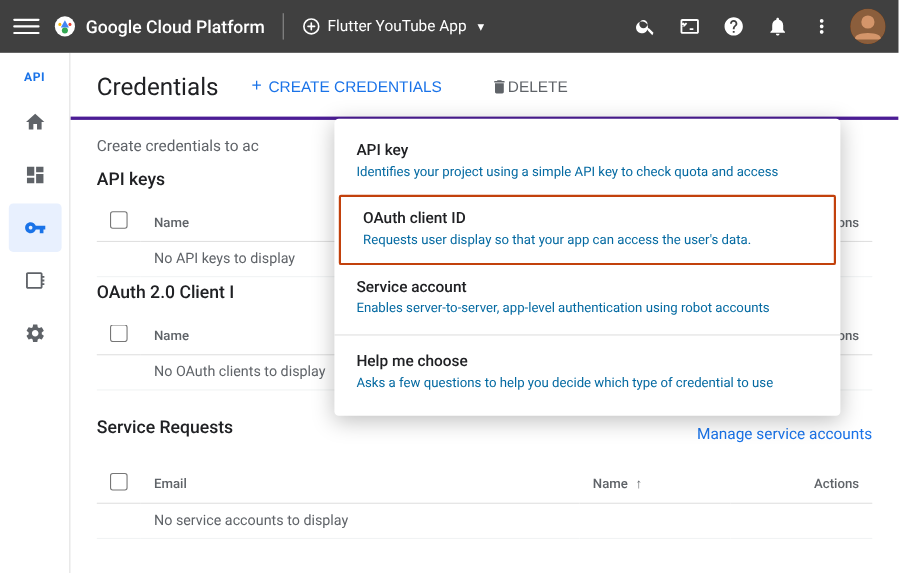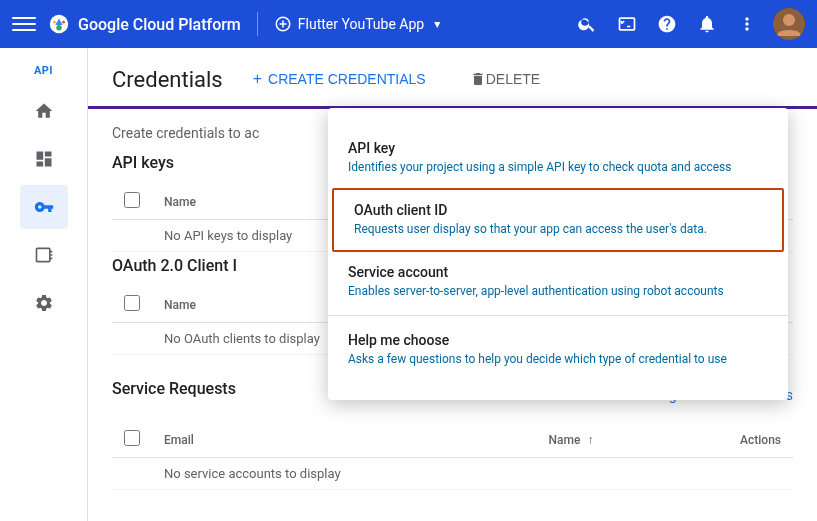--- a/index.html
+++ b/index.html
@@ -1,20 +1,20 @@
 <!DOCTYPE html>
 <html><head>
   <meta charset="utf-8">
   <style>
     * { box-sizing: border-box; margin: 0; padding: 0; }
     body { font-family: 'Roboto', Arial, sans-serif; font-size: 14px; color: #202124; background: #fff; overflow: hidden; width: 817px; height: 521px; }
 
     
     .topbar {
-      background: #1d4ed8;
+      background: #404040;
       height: 48px;
       display: flex;
       align-items: center;
       padding: 0 12px;
       color: #fff;
       gap: 8px;
       position: relative;
       z-index: 100;
     }
     .topbar-menu-icon { width: 24px; height: 24px; display: flex; flex-direction: column; justify-content: center; gap: 4px; cursor: pointer; }
@@ -25,21 +25,21 @@
     .topbar-project { display: flex; align-items: center; gap: 6px; cursor: pointer; }
     .topbar-spacer { flex: 1; }
     .topbar-icons { display: flex; align-items: center; gap: 4px; }
     .topbar-icon-btn { width: 36px; height: 36px; border-radius: 50%; display: flex; align-items: center; justify-content: center; cursor: pointer; color: #fff; font-size: 18px; }
     .topbar-avatar { width: 32px; height: 32px; border-radius: 50%; overflow: hidden; background: #8B4513; display: flex; align-items: center; justify-content: center; color: #fff; font-size: 13px; cursor: pointer; margin-left: 4px; }
 
     
     .layout { display: flex; height: calc(521px - 48px); }
 
     
-    .sidebar { width: 88px; background: #fff; border-right: 1px solid #e0e0e0; display: flex; flex-direction: column; align-items: center; padding-top: 8px; gap: 4px; }
+    .sidebar { width: 64px; background: #fff; border-right: 1px solid #e0e0e0; display: flex; flex-direction: column; align-items: center; padding-top: 8px; gap: 4px; }
     .sidebar-api-label { font-size: 11px; font-weight: 700; color: #1a73e8; margin: 8px 0; letter-spacing: 0.5px; }
     .sidebar-icon { width: 48px; height: 44px; display: flex; flex-direction: column; align-items: center; justify-content: center; cursor: pointer; border-radius: 4px; gap: 2px; }
     .sidebar-icon.active { background: #e8f0fe; }
     .sidebar-icon svg { width: 20px; height: 20px; }
 
     
     .main { flex: 1; overflow-y: auto; padding: 0; position: relative; }
     .main-header { padding: 16px 24px 12px; border-bottom: 3px solid #4c1d95; display: flex; align-items: center; gap: 16px; }
     .main-header-title { font-size: 22px; font-weight: 400; color: #202124; }
     .btn-create { display: flex; align-items: center; gap: 6px; padding: 6px 14px; border: none; background: none; color: #1a73e8; font-size: 14px; font-weight: 500; cursor: pointer; border-radius: 4px; }
@@ -64,21 +64,21 @@
     .manage-link { color: #1a73e8; font-size: 14px; text-decoration: none; cursor: pointer; }
     .dropdown-menu {
       position: absolute;
       top: 60px;
       left: 240px;
       width: 460px;
       background: #fff;
       border-radius: 4px;
       box-shadow: 0 4px 20px rgba(0,0,0,0.25);
       z-index: 200;
-      padding: 20px 0;
+      padding: 9px 0;
     }
     .dropdown-item {
       padding: 12px 20px;
       cursor: pointer;
     }
     .dropdown-item.highlighted {
       border: 2px solid #c2410c;
       margin: 0 4px;
       border-radius: 2px;
     }

